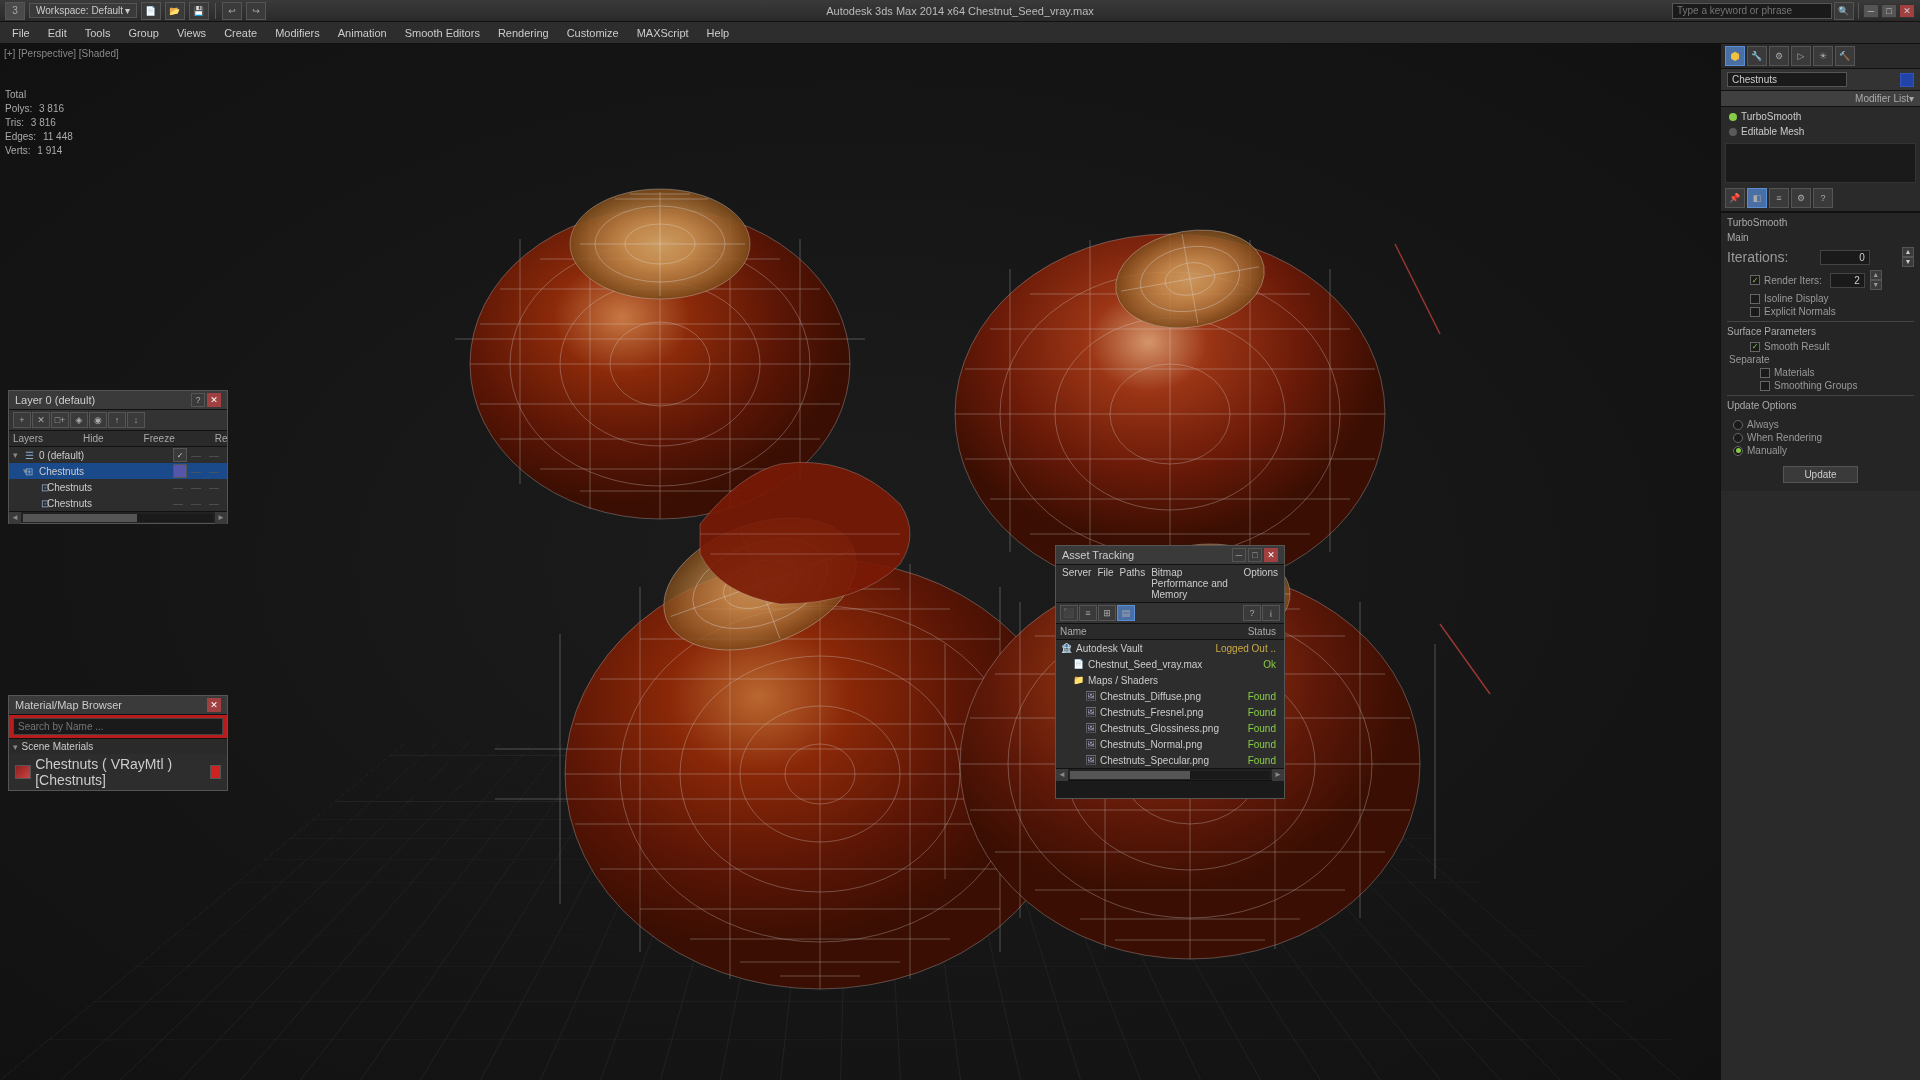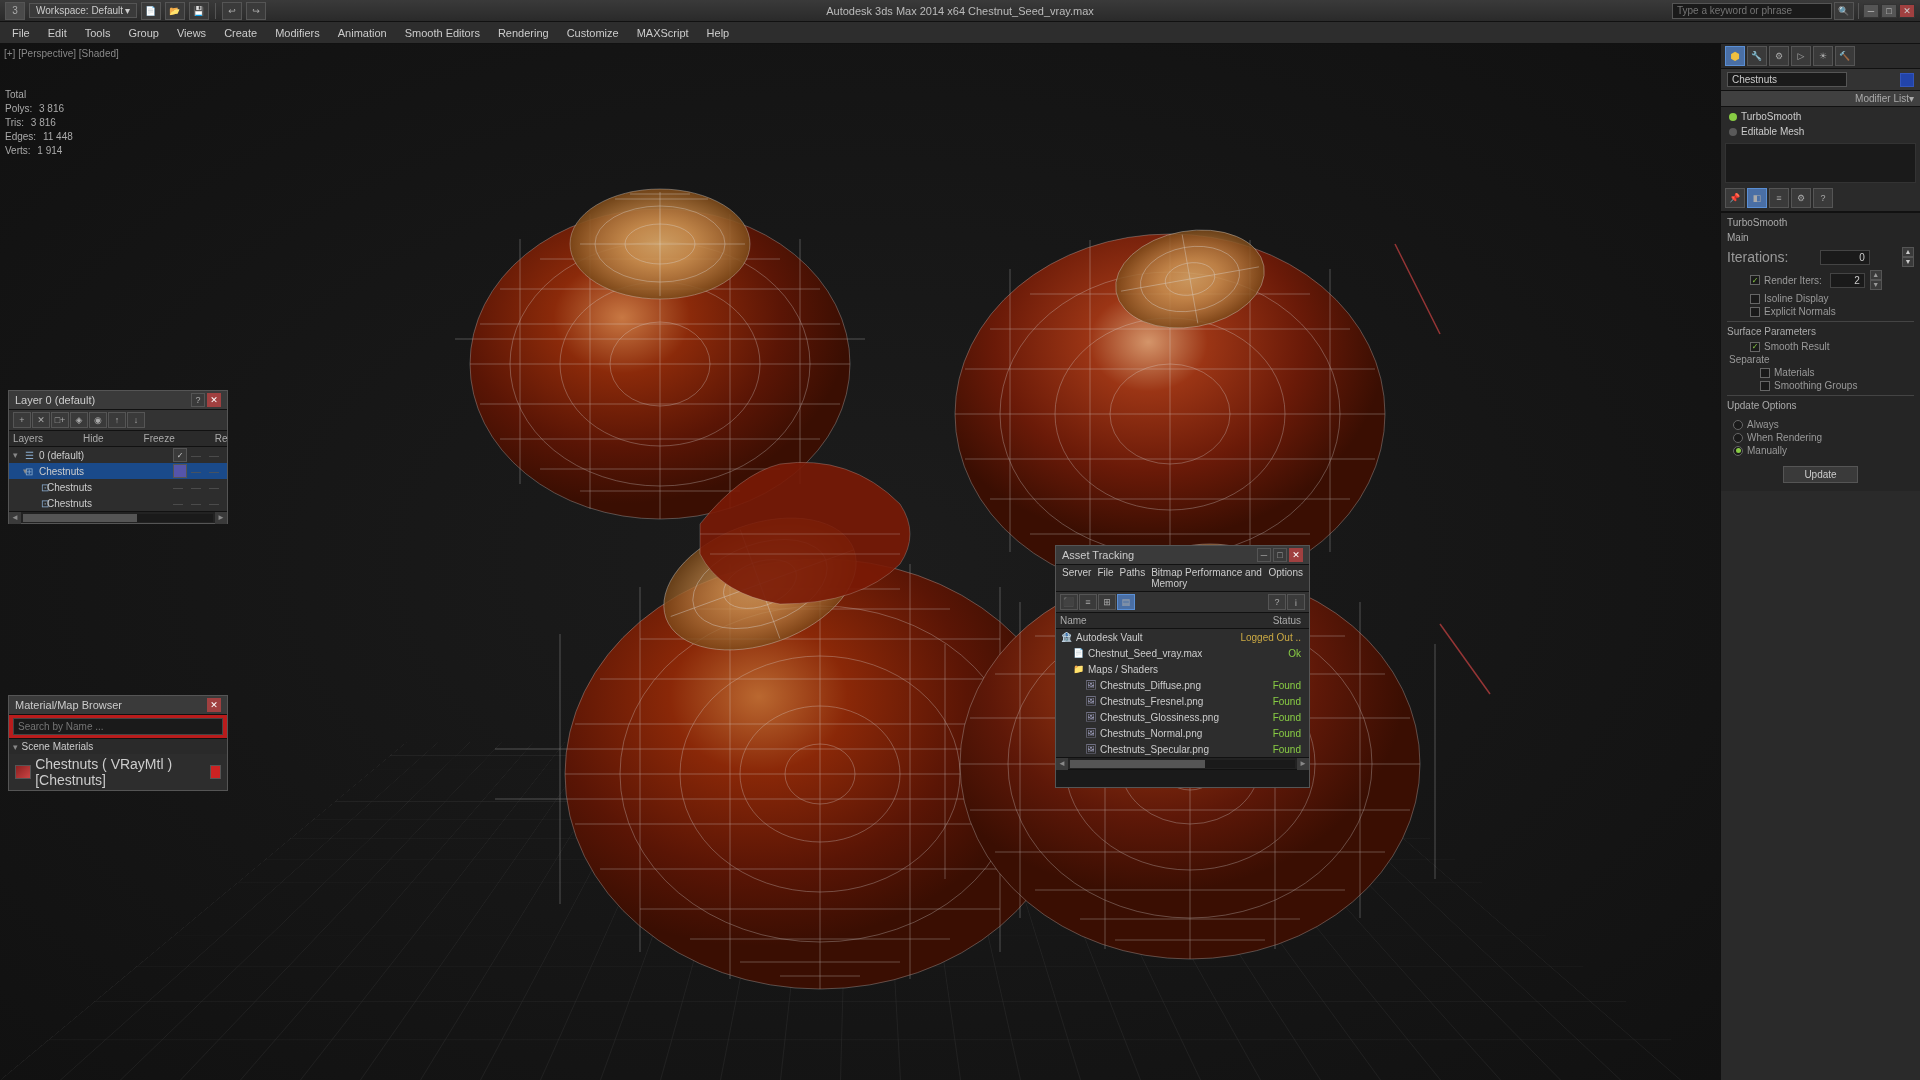--- a/index.html
+++ b/index.html
@@ -865,21 +865,21 @@
     <span style="font-size:9px; color:#888;">▾</span>
     <span style="font-size:10px; color:#ccc;">Scene Materials</span>
   </div>
   <div class="material-item">
     <div class="mat-preview"></div>
     <span style="font-size:14px; color:#ccc;">Chestnuts ( VRayMtl ) [Chestnuts]</span>
     <div class="mat-red-swatch" style="margin-left:4px;"></div>
   </div>
 </div>
 
-<div class="floating-panel" id="asset-panel" style="top:545px; left:1055px; width:255px;">
+<div class="floating-panel" id="asset-panel" style="top:545px; left:1055px; width:230px;">
   <div class="floating-panel-header">
     <span class="title">Asset Tracking</span>
     <div style="display:flex; gap:2px;">
       <button style="width:14px; height:14px; background:#3a3a3a; border:1px solid #555; color:#aaa; font-size:9px; cursor:pointer;">─</button>
       <button style="width:14px; height:14px; background:#3a3a3a; border:1px solid #555; color:#aaa; font-size:9px; cursor:pointer;">□</button>
       <button class="close-btn">✕</button>
     </div>
   </div>
   <div class="asset-panel-menubar">
     <span class="asset-menu-item">Server</span>

